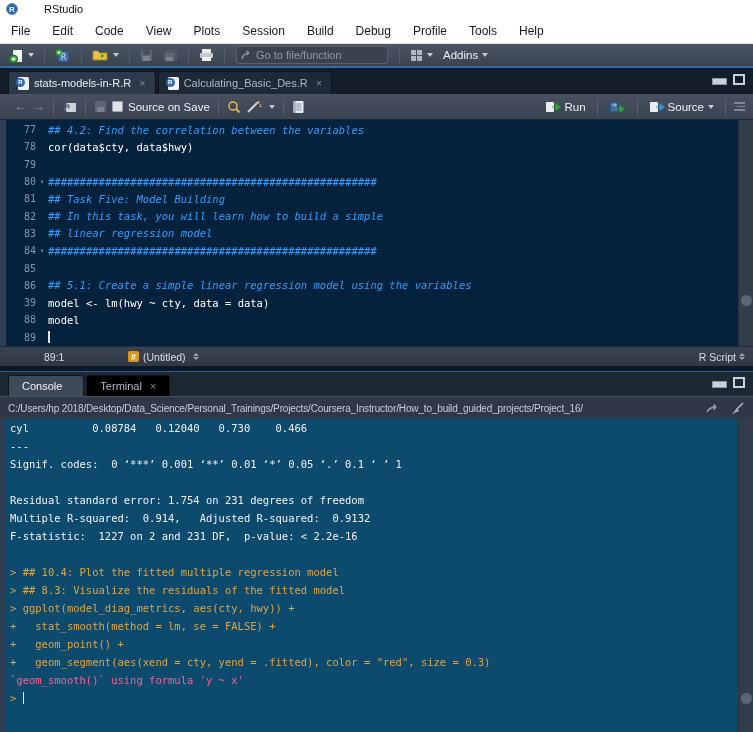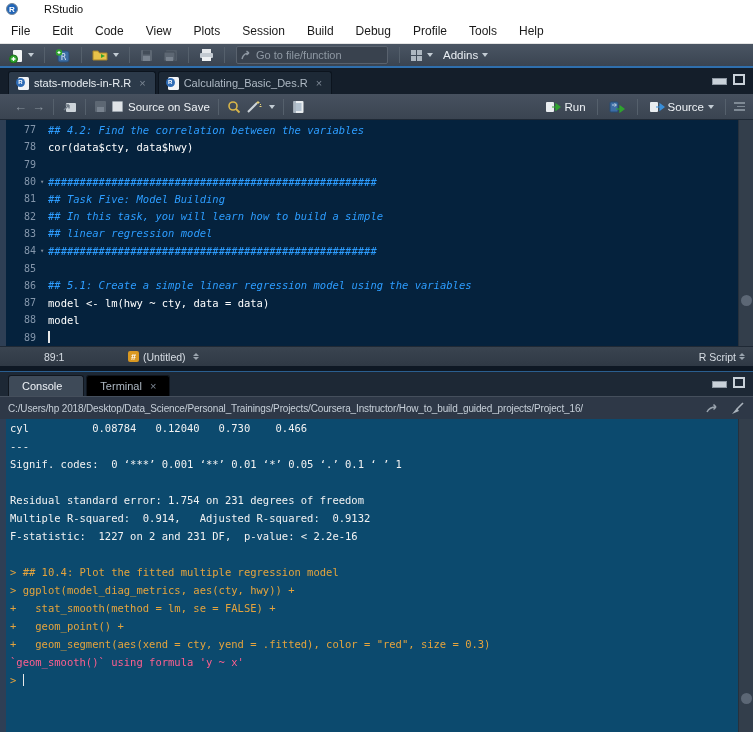--- a/index.html
+++ b/index.html
@@ -335,21 +335,21 @@
             <span class="gutter">85</span>
             <span class="fold"></span>
             <span class="ltext code"></span>
           </div>
           <div class="code-line">
             <span class="gutter">86</span>
             <span class="fold"></span>
             <span class="ltext comment">## 5.1: Create a simple linear regression model using the variables</span>
           </div>
           <div class="code-line">
-            <span class="gutter">87</span>
+            <span class="gutter">39</span>
             <span class="fold"></span>
             <span class="ltext code">model &lt;- lm(hwy ~ cty, data = data)</span>
           </div>
           <div class="code-line">
             <span class="gutter">88</span>
             <span class="fold"></span>
             <span class="ltext code">model</span>
           </div>
           <div class="code-line has-cursor">
             <span class="gutter">89</span>
@@ -421,20 +421,21 @@
 
       <div class="cline output">cyl          0.08784   0.12040   0.730    0.466</div>
           <div class="cline output">---</div>
           <div class="cline output">Signif. codes:  0 ‘***’ 0.001 ‘**’ 0.01 ‘*’ 0.05 ‘.’ 0.1 ‘ ’ 1</div>
           <div class="cline output"></div>
           <div class="cline output">Residual standard error: 1.754 on 231 degrees of freedom</div>
           <div class="cline output">Multiple R-squared:  0.914,   Adjusted R-squared:  0.9132</div>
           <div class="cline output">F-statistic:  1227 on 2 and 231 DF,  p-value: &lt; 2.2e-16</div>
           <div class="cline output"></div>
           <div class="cline input">&gt; ## 10.4: Plot the fitted multiple regression model</div>
+          <div class="cline input">&gt; ## 8.3: Visualize the residuals of the fitted model</div>
           <div class="cline input">&gt; ggplot(model_diag_metrics, aes(cty, hwy)) +</div>
           <div class="cline input">+   stat_smooth(method = lm, se = FALSE) +</div>
           <div class="cline input">+   geom_point() +</div>
           <div class="cline input">+   geom_segment(aes(xend = cty, yend = .fitted), color = "red", size = 0.3)</div>
           <div class="cline message">`geom_smooth()` using formula 'y ~ x'</div>
           <div class="cline has-cursor input">&gt; </div>
         </div>
       <div class="scroll-track">
         <div class="scroll-thumb" style="bottom:28px;"></div>
       </div>

